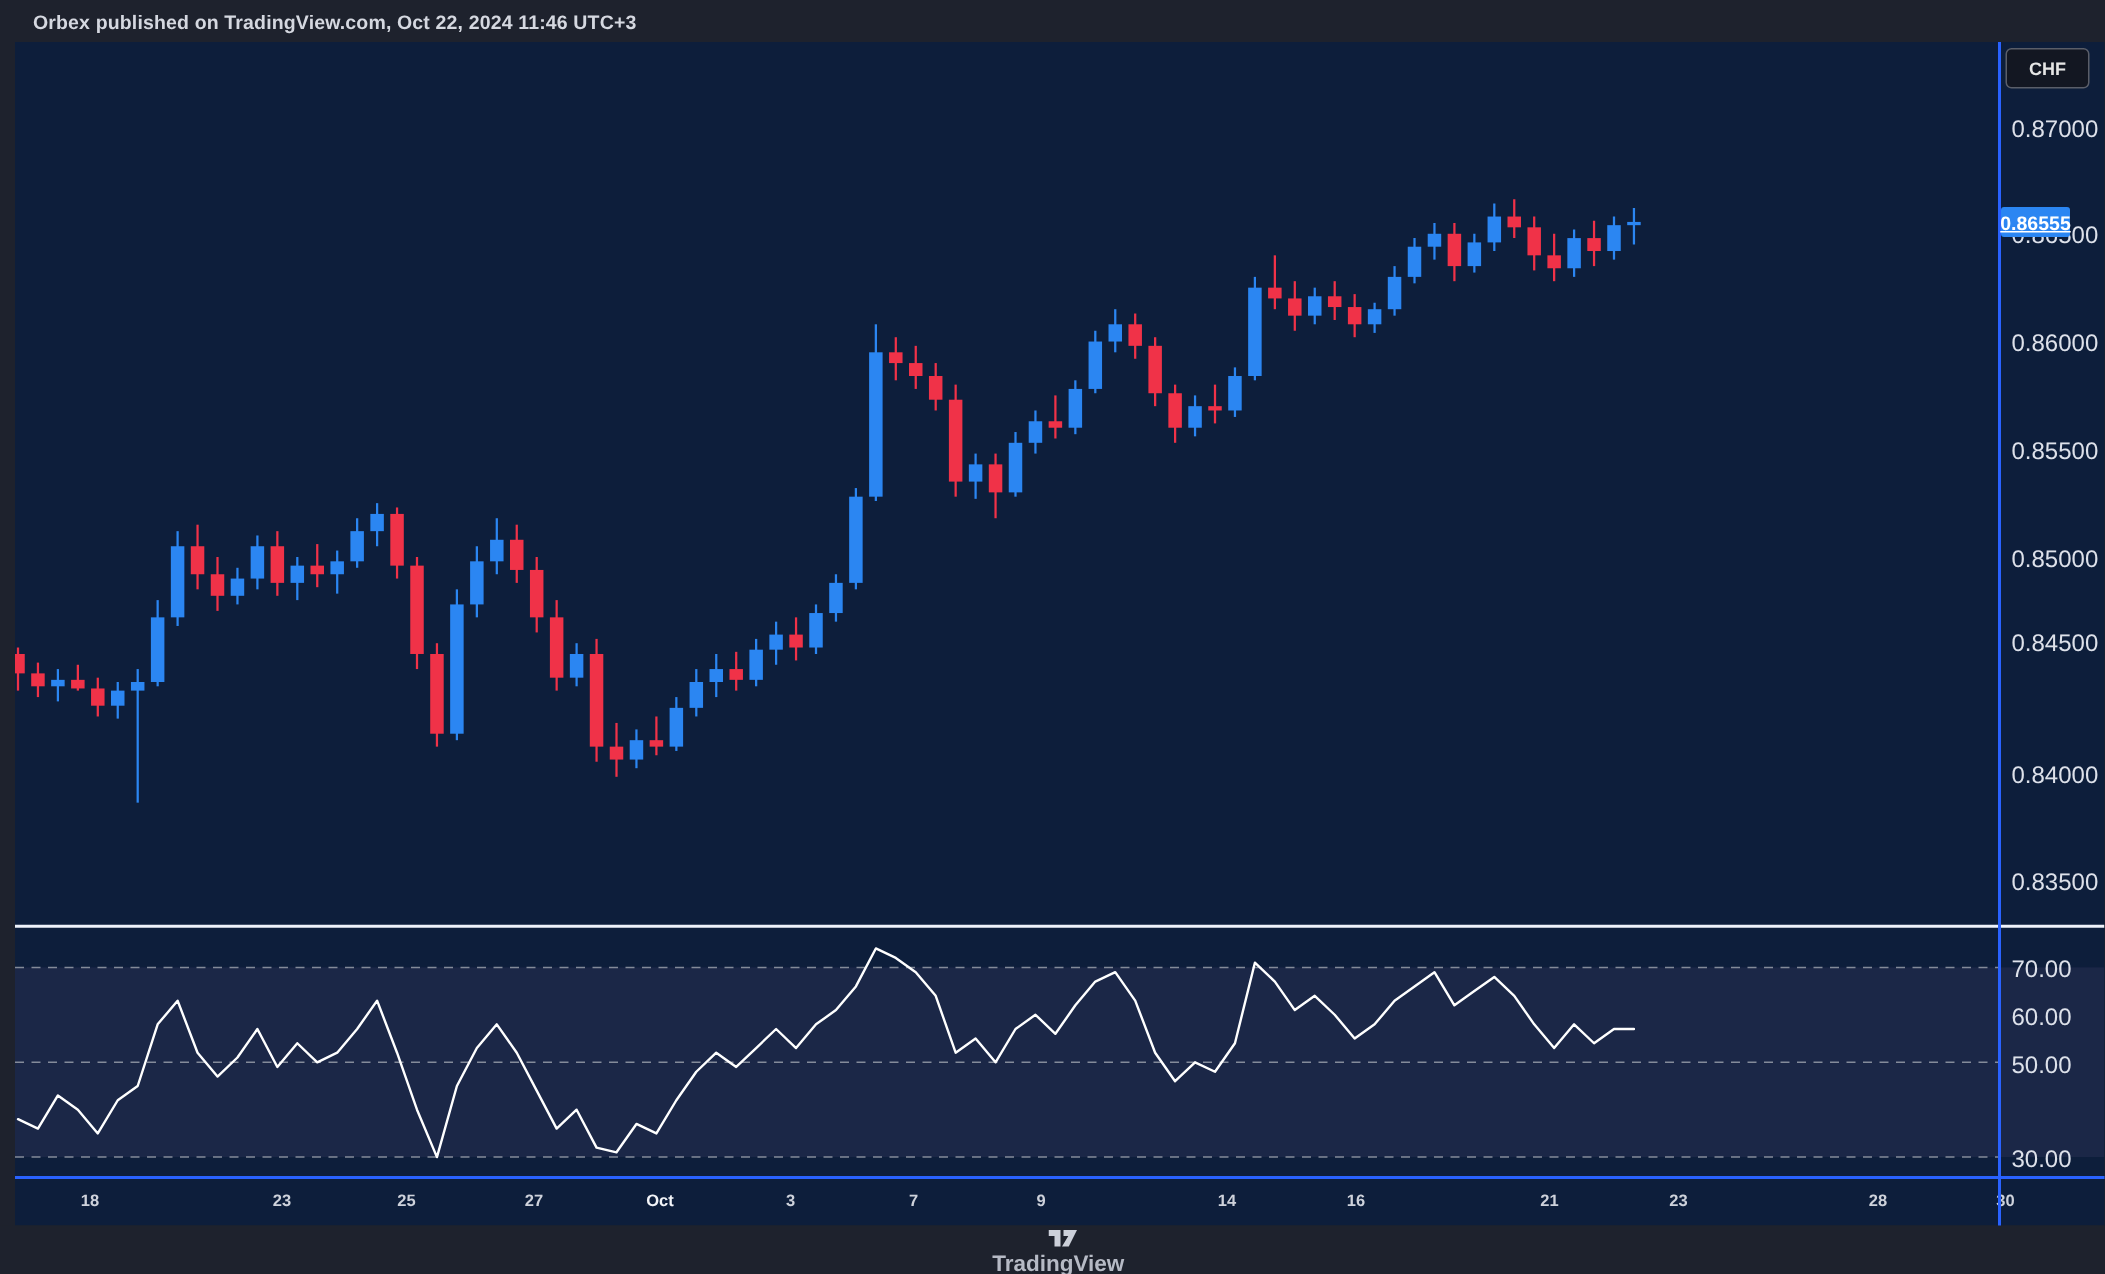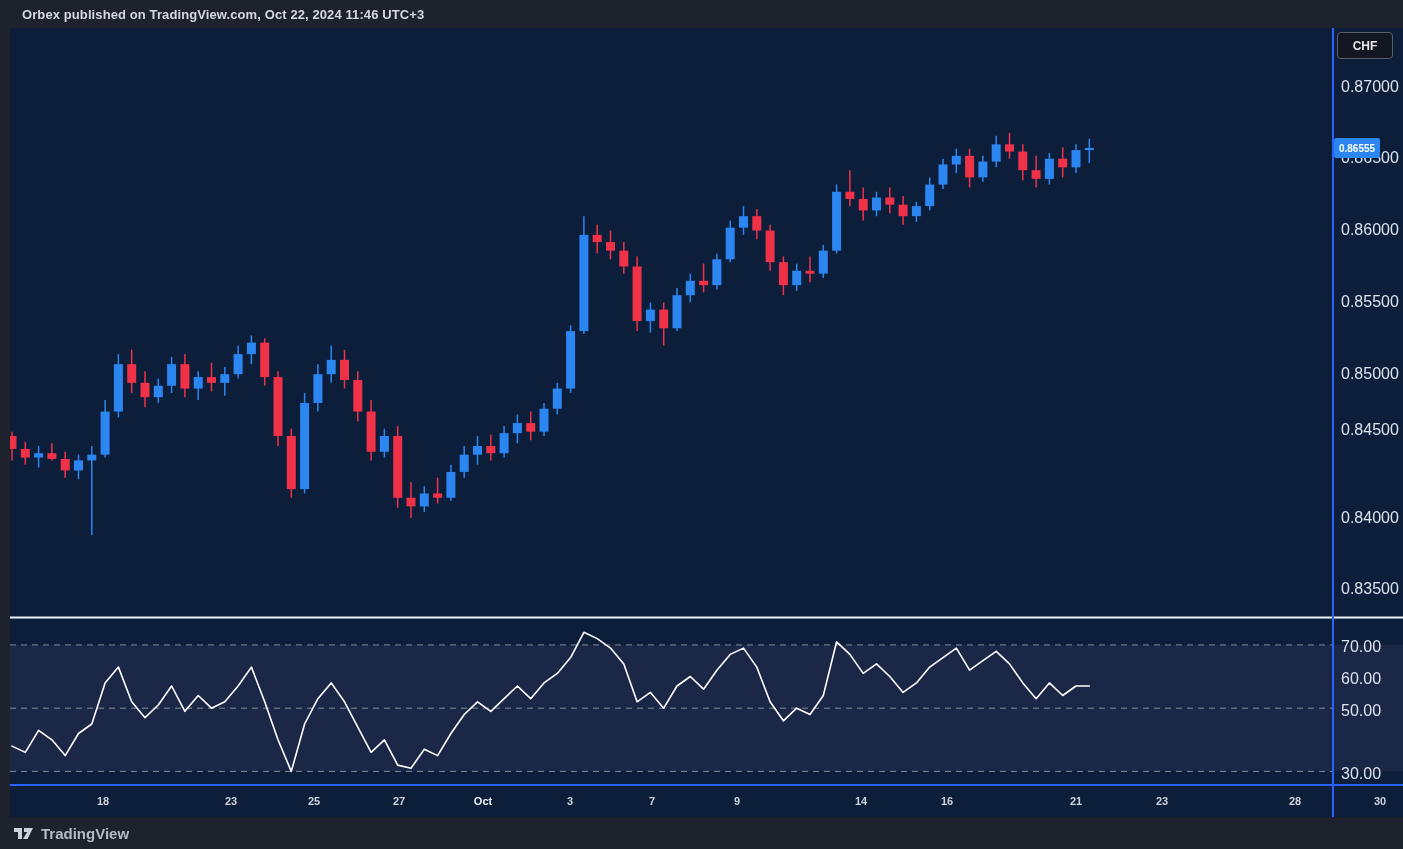--- a/index.html
+++ b/index.html
@@ -4,32 +4,32 @@
 <style>
   html,body{margin:0;padding:0;background:#1e222d;width:1403px;height:849px;overflow:hidden;
     font-family:"Liberation Sans","DejaVu Sans",sans-serif;}
   .topbar{position:absolute;left:0;top:0;width:1403px;height:28px;background:#1e222d;
     display:flex;align-items:center;}
   .topbar span{margin-left:22px;font-size:13px;font-weight:700;color:#d5d8e0;letter-spacing:.1px;}
   .chart-area{position:absolute;left:10px;top:28px;width:1393px;height:789px;background:#0d1e3b;}
   .chart-area svg{position:absolute;left:0;top:0;z-index:1;}
   .axlabel{position:absolute;font-size:16px;font-weight:400;color:#dde1ea;z-index:2;white-space:nowrap;}
   .tlabel{position:absolute;top:767px;font-size:11px;font-weight:700;color:#ced2db;z-index:2;
-    transform:translateX(-50%);white-space:nowrap;margin-left:43px;}
+    transform:translateX(-50%);white-space:nowrap;}
   .tlabel.major{color:#f2f4f8;}
   .vline{position:absolute;top:0;left:1322px;width:2px;height:789px;background:#2962ff;z-index:5;}
   .hline{position:absolute;top:756px;left:0;width:1393px;height:2px;background:#2962ff;z-index:5;}
   .price-tag{position:absolute;left:1324px;width:46px;height:20px;background:#2b86f2;border-radius:2px;
-    color:#ffffff;font-size:10px;font-weight:700;display:flex;align-items:center;justify-content:center;
-    z-index:10;}
+    color:#ffffff;font-size:13px;font-weight:700;display:flex;align-items:center;justify-content:center;
+    z-index:10;text-decoration:underline;}
   .chf-btn{position:absolute;left:1327px;top:4px;width:54px;height:25px;background:#131722;
     border:1px solid #5a5e69;border-radius:4px;color:#e5e5e5;font-size:12px;font-weight:700;
     display:flex;align-items:center;justify-content:center;z-index:10;cursor:pointer;}
   .bottombar{position:absolute;left:0;top:817px;width:1403px;height:32px;background:#1e222d;
-    display:flex;align-items:center;}
+    display:flex;align-items:center;flex-direction:column;}
   .bottombar .logo{margin-left:14px;display:flex;align-items:center;}
   .bottombar .brand{margin-left:8px;font-size:15px;font-weight:700;color:#b6bac5;}
 </style>
 </head>
 <body>
 
 <div class="topbar">
   <span>Orbex published on TradingView.com, Oct 22, 2024 11:46 UTC+3</span>
 </div>
 

